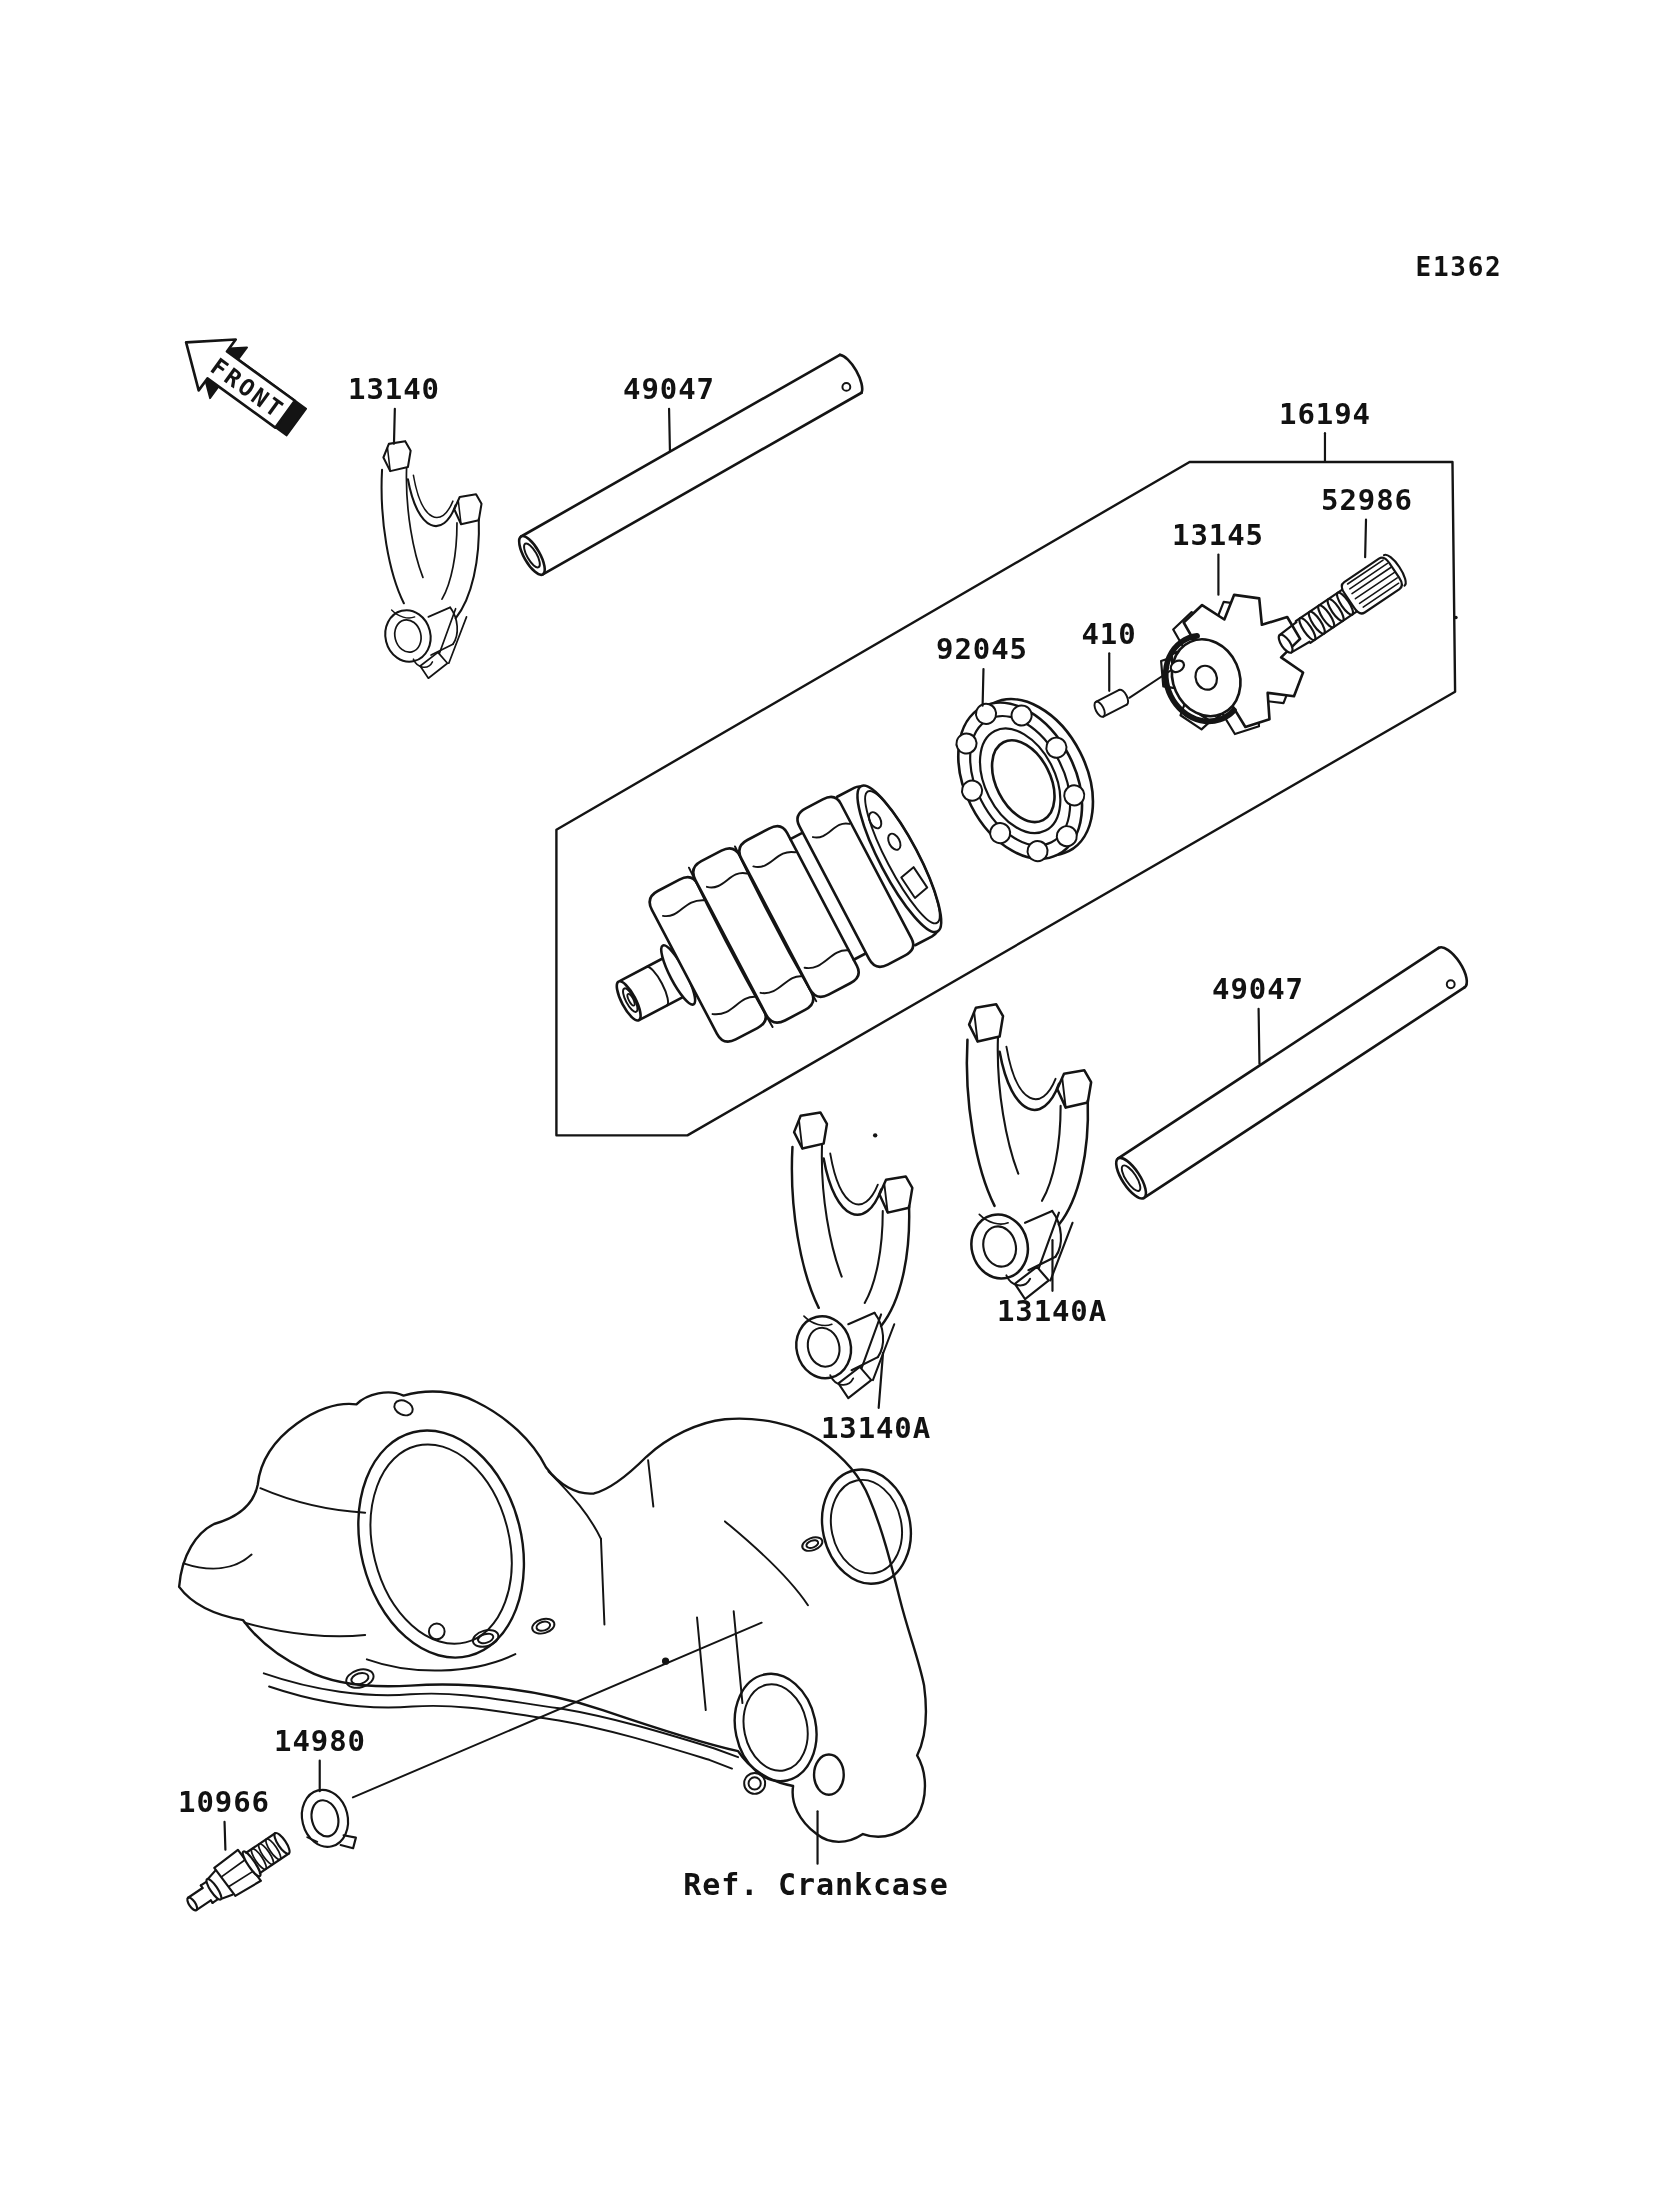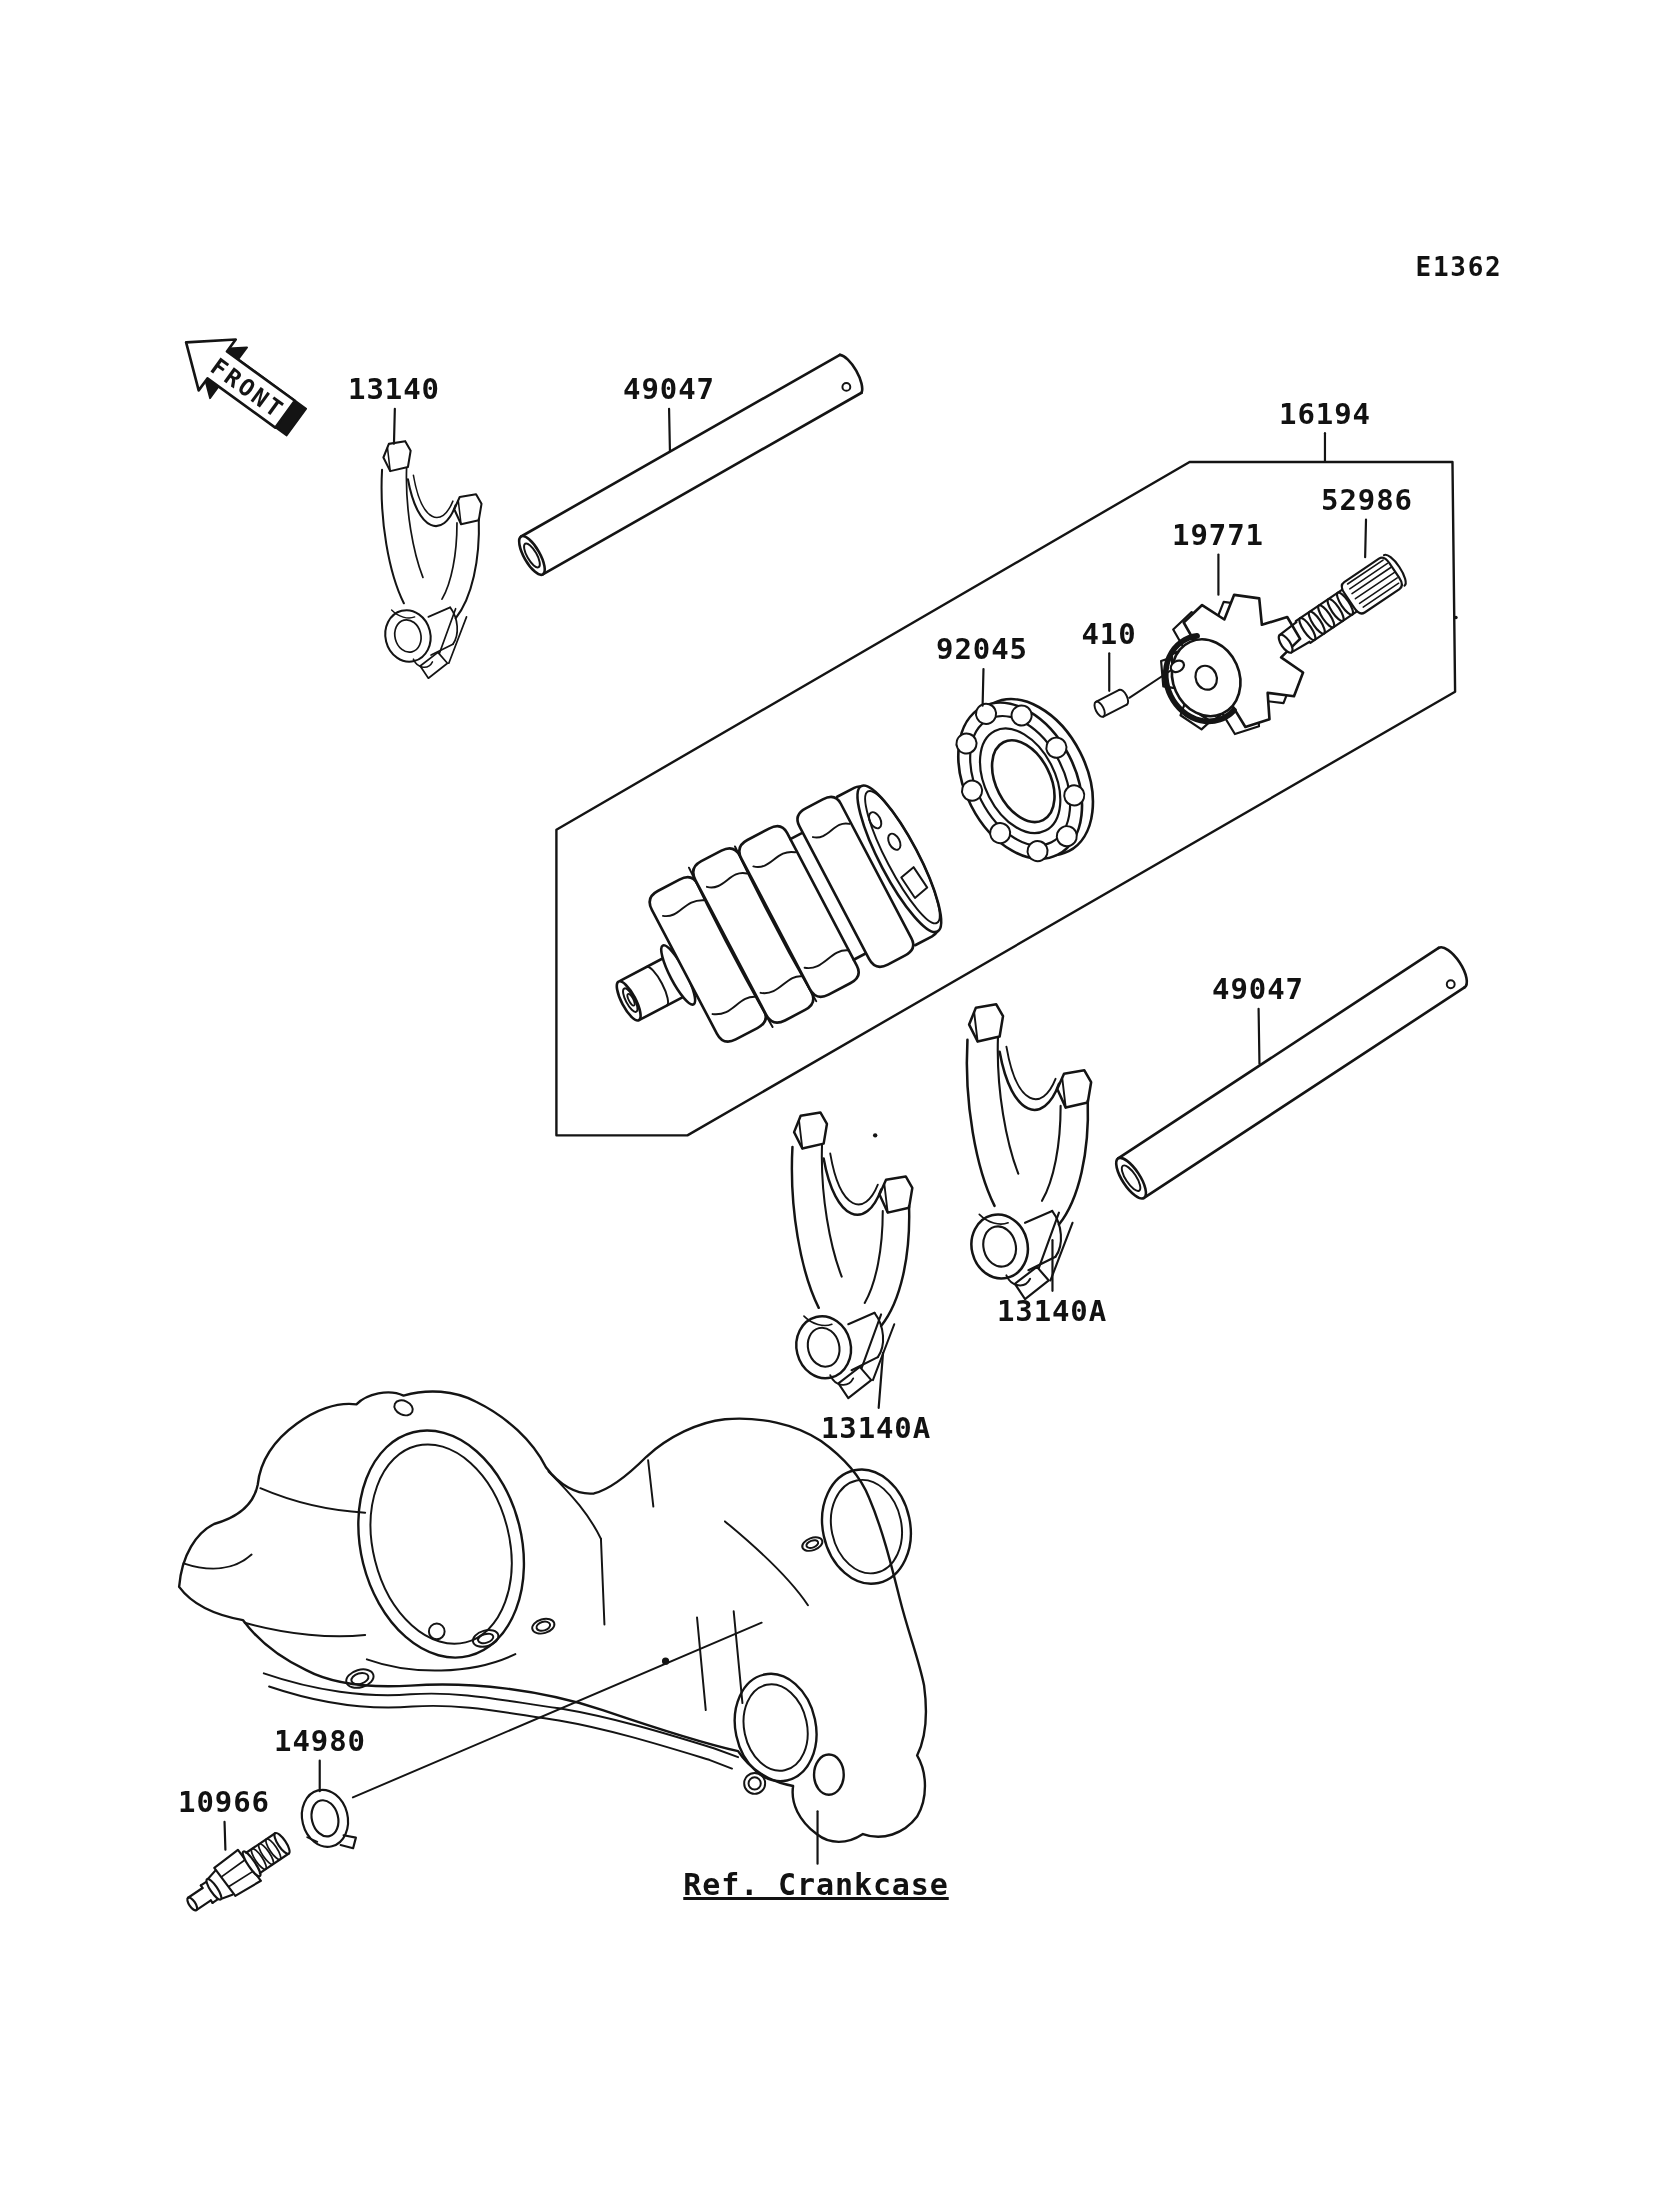--- a/index.html
+++ b/index.html
@@ -28,21 +28,20 @@
     white-space:nowrap;
     margin-left:39px;
   }
   .ref-label{
     position:absolute;
     transform:translateX(-50%);
     font:700 30px "DejaVu Sans Mono","Liberation Mono",monospace;
     letter-spacing:0.9px;
     color:#121212;
     white-space:nowrap;
-    text-decoration:underline;
   }
 </style>
 </head>
 <body>
 
 <div class="stage">
 
   <svg id="art" width="1677" height="2193" viewBox="0 0 1920 2511">
     <g fill="none" stroke="#141414" stroke-width="3" stroke-linecap="round" stroke-linejoin="round">
 
@@ -331,21 +330,21 @@
       </g>
     </g>
   </svg>
 
   <div class="code-label" style="left:1420px;top:252px">E1362</div>
 
   <div class="plabel" style="left:394px;top:372px">13140</div>
   <div class="plabel" style="left:669px;top:372px">49047</div>
   <div class="plabel" style="left:1325px;top:397px">16194</div>
   <div class="plabel" style="left:1367px;top:483px">52986</div>
-  <div class="plabel" style="left:1218px;top:518px">19771</div>
+  <div class="plabel" style="left:1218px;top:518px">13145</div>
   <div class="plabel" style="left:1109px;top:617px">410</div>
   <div class="plabel" style="left:982px;top:632px">92045</div>
   <div class="plabel" style="left:1258px;top:972px">49047</div>
   <div class="plabel" style="left:1052px;top:1294px">13140A</div>
   <div class="plabel" style="left:876px;top:1411px">13140A</div>
   <div class="plabel" style="left:320px;top:1724px">14980</div>
   <div class="plabel" style="left:224px;top:1785px">10966</div>
 
   <div class="ref-label" style="left:816px;top:1867px">Ref. Crankcase</div>
 </div>

